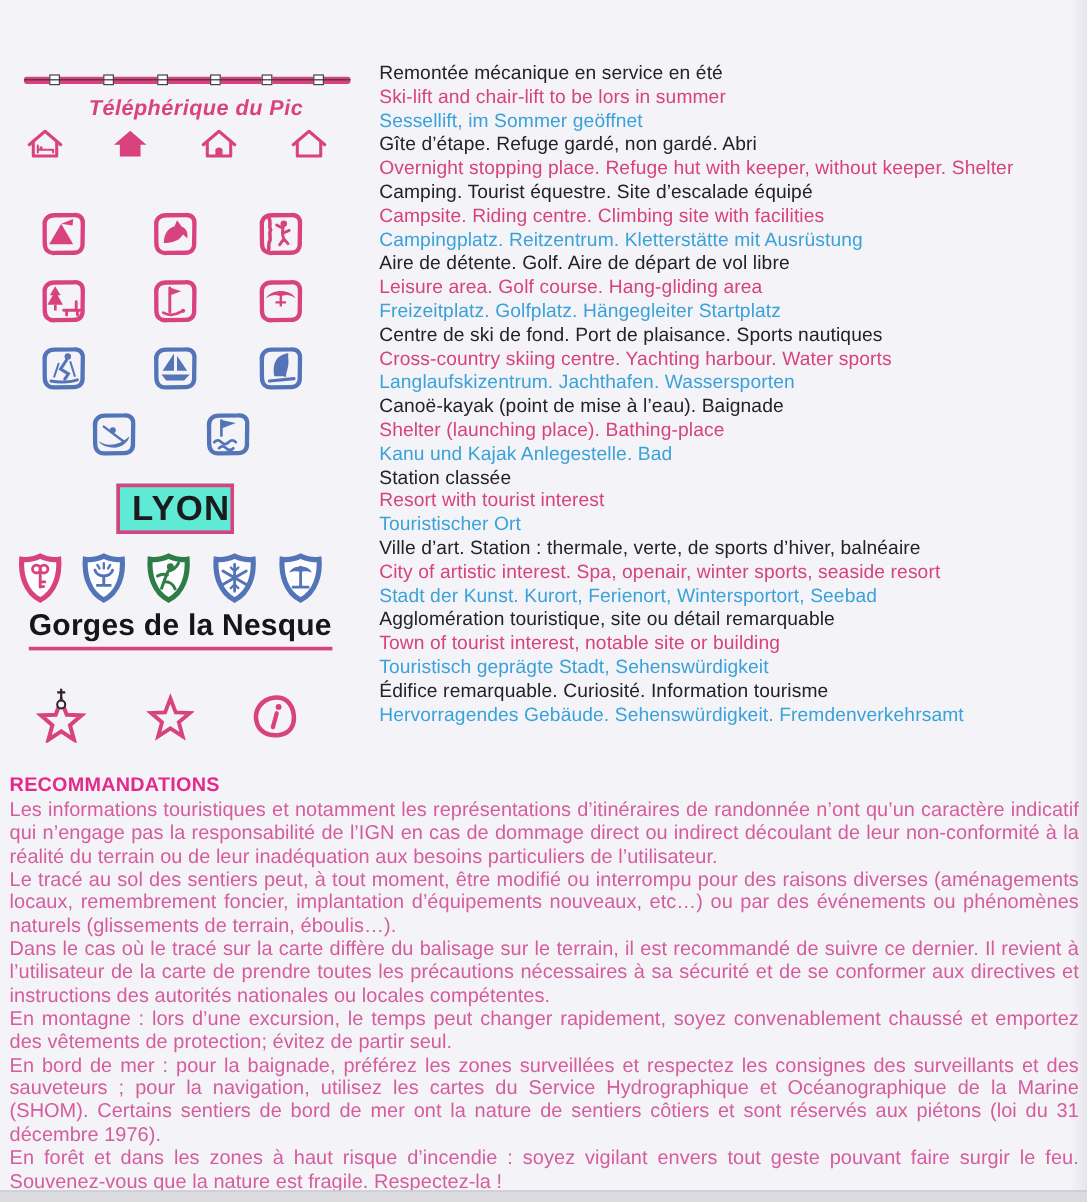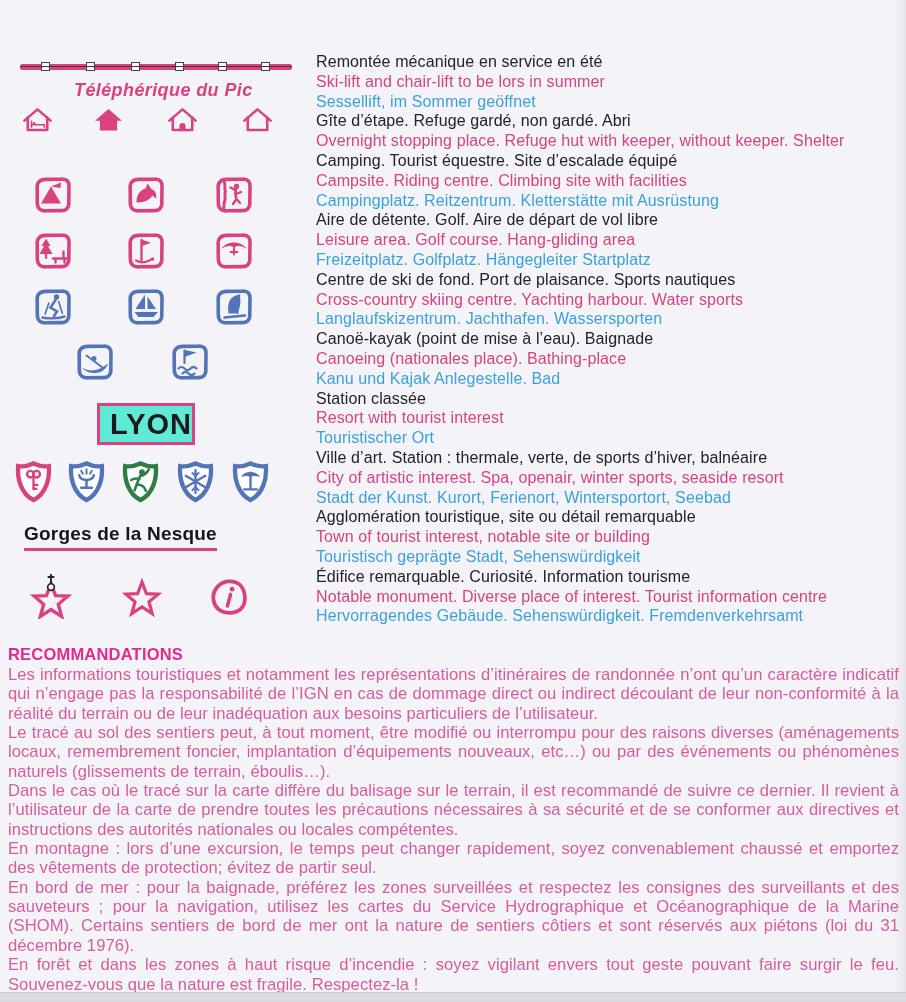--- a/index.html
+++ b/index.html
@@ -32,21 +32,21 @@
 
   
   .lyon-box{
     left:97px;top:403px;width:98px;height:42px;background:#5eead4;
     border:3.5px solid #d8437f;box-sizing:border-box;
     display:flex;align-items:center;justify-content:flex-end;
   }
   .lyon-box span{font-size:29px;font-weight:bold;color:#1b1b1d;letter-spacing:1px}
 
   .gorges{
-    left:24px;top:523px;font-size:19px;font-weight:bold;color:#16161a;
+    left:24px;top:507px;font-size:25px;font-weight:bold;color:#16161a;
     border-bottom:3.5px solid #d8437f;padding-bottom:3px;letter-spacing:.2px;
   }
 
   
   .legend-col{left:316px;top:52px;width:588px}
   .legend-col .line{font-size:16px;line-height:19.8px;white-space:nowrap;letter-spacing:.1px}
   .line.fr{color:#232326}
   .line.en{color:#d6437f}
   .line.de{color:#3aa2d9}
 
@@ -268,33 +268,32 @@
   <div class="line fr">Camping. Tourist équestre. Site d’escalade équipé</div>
   <div class="line en">Campsite. Riding centre. Climbing site with facilities</div>
   <div class="line de">Campingplatz. Reitzentrum. Kletterstätte mit Ausrüstung</div>
   <div class="line fr">Aire de détente. Golf. Aire de départ de vol libre</div>
   <div class="line en">Leisure area. Golf course. Hang-gliding area</div>
   <div class="line de">Freizeitplatz. Golfplatz. Hängegleiter Startplatz</div>
   <div class="line fr">Centre de ski de fond. Port de plaisance. Sports nautiques</div>
   <div class="line en">Cross-country skiing centre. Yachting harbour. Water sports</div>
   <div class="line de">Langlaufskizentrum. Jachthafen. Wassersporten</div>
   <div class="line fr">Canoë-kayak (point de mise à l’eau). Baignade</div>
-  <div class="line en">Canoeing (nationales place). Bathing-place</div>
+  <div class="line en">Shelter (launching place). Bathing-place</div>
   <div class="line de">Kanu und Kajak Anlegestelle. Bad</div>
   <div class="line fr">Station classée</div>
   <div class="line en">Resort with tourist interest</div>
   <div class="line de">Touristischer Ort</div>
   <div class="line fr">Ville d’art. Station : thermale, verte, de sports d’hiver, balnéaire</div>
   <div class="line en">City of artistic interest. Spa, openair, winter sports, seaside resort</div>
   <div class="line de">Stadt der Kunst. Kurort, Ferienort, Wintersportort, Seebad</div>
   <div class="line fr">Agglomération touristique, site ou détail remarquable</div>
   <div class="line en">Town of tourist interest, notable site or building</div>
   <div class="line de">Touristisch geprägte Stadt, Sehenswürdigkeit</div>
   <div class="line fr">Édifice remarquable. Curiosité. Information tourisme</div>
-  <div class="line en">Notable monument. Diverse place of interest. Tourist information centre</div>
   <div class="line de">Hervorragendes Gebäude. Sehenswürdigkeit. Fremdenverkehrsamt</div>
 </div>
 
 <div class="abs reco">
   <h2>RECOMMANDATIONS</h2>
   <p>Les informations touristiques et notamment les représentations d’itinéraires de randonnée n’ont qu’un caractère indicatif qui n’engage pas la responsabilité de l’IGN en cas de dommage direct ou indirect découlant de leur non-conformité à la réalité du terrain ou de leur inadéquation aux besoins particuliers de l’utilisateur.</p>
   <p>Le tracé au sol des sentiers peut, à tout moment, être modifié ou interrompu pour des raisons diverses (aménagements locaux, remembrement foncier, implantation d’équipements nouveaux, etc…) ou par des événements ou phénomènes naturels (glissements de terrain, éboulis…).</p>
   <p>Dans le cas où le tracé sur la carte diffère du balisage sur le terrain, il est recommandé de suivre ce dernier. Il revient à l’utilisateur de la carte de prendre toutes les précautions nécessaires à sa sécurité et de se conformer aux directives et instructions des autorités nationales ou locales compétentes.</p>
   <p>En montagne : lors d’une excursion, le temps peut changer rapidement, soyez convenablement chaussé et emportez des vêtements de protection; évitez de partir seul.</p>
   <p>En bord de mer : pour la baignade, préférez les zones surveillées et respectez les consignes des surveillants et des sauveteurs ; pour la navigation, utilisez les cartes du Service Hydrographique et Océanographique de la Marine (SHOM). Certains sentiers de bord de mer ont la nature de sentiers côtiers et sont réservés aux piétons (loi du 31 décembre 1976).</p>

